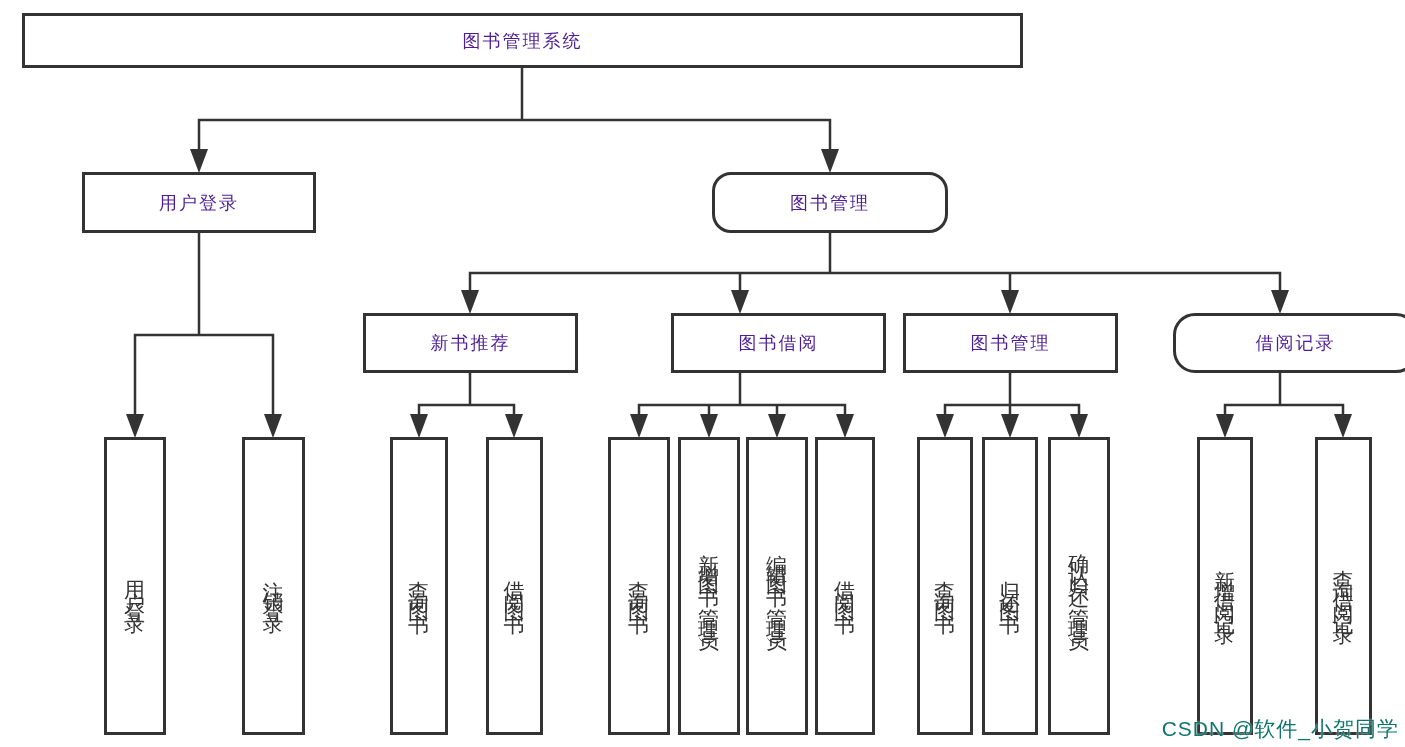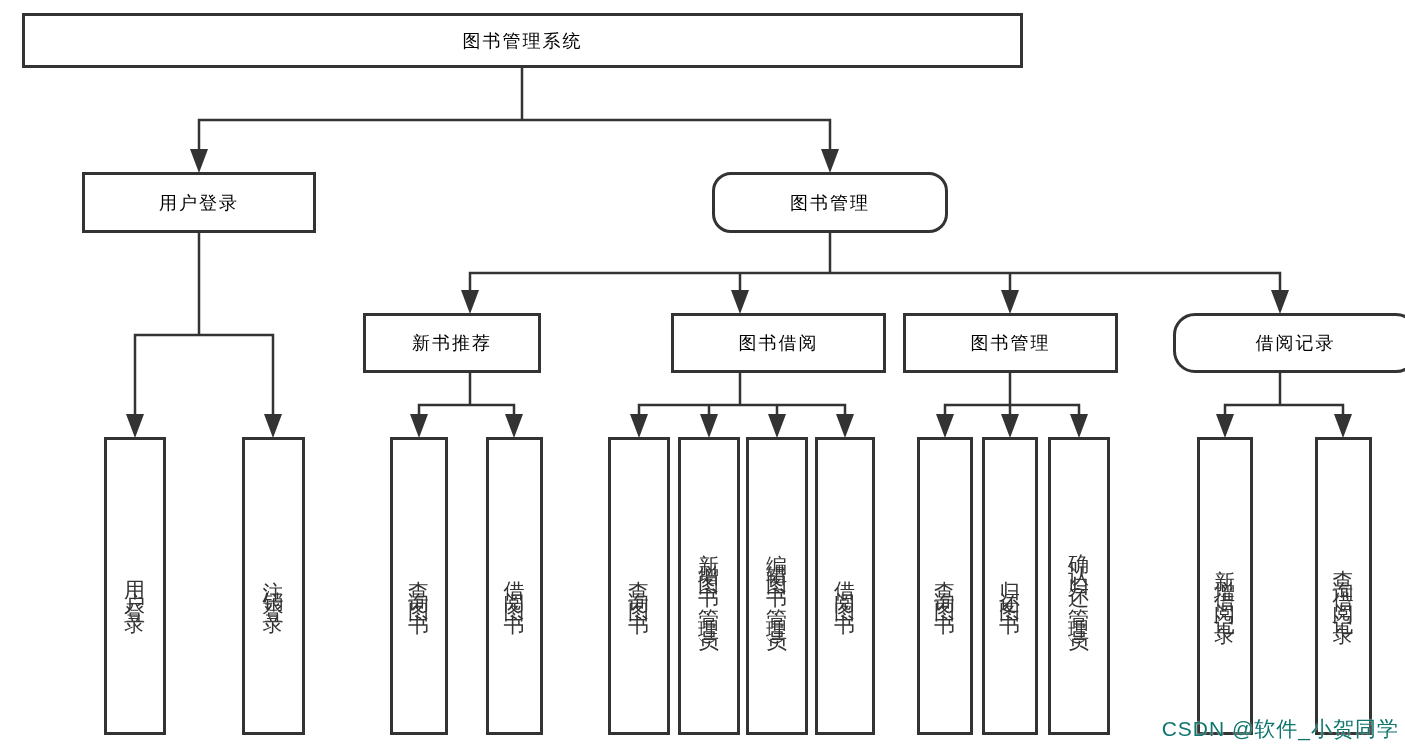--- a/index.html
+++ b/index.html
@@ -21,21 +21,21 @@
     box-sizing: border-box;
     border: 3px solid #333333;
     background: #ffffff;
     display: flex;
     align-items: center;
     justify-content: center;
     z-index: 1;
   }
   .hlabel {
     font-size: 18px;
-    color: #000000;
+    color: #4c1d95;
     letter-spacing: 2px;
     white-space: nowrap;
   }
   .vtext {
     writing-mode: vertical-rl;
     text-orientation: mixed;
     font-size: 21px;
     letter-spacing: 11px;
     line-height: 1;
     color: #333333;
@@ -102,21 +102,21 @@
     <span class="hlabel">图书管理系统</span>
   </div>
 
   <div class="box" style="left:82px; top:172px; width:234px; height:61px;">
     <span class="hlabel">用户登录</span>
   </div>
   <div class="box" style="left:712px; top:172px; width:236px; height:61px;border-radius:19px;">
     <span class="hlabel">图书管理</span>
   </div>
 
-  <div class="box" style="left:363px; top:313px; width:178px; height:60px;">
+  <div class="box" style="left:363px; top:313px; width:215px; height:60px;">
     <span class="hlabel">新书推荐</span>
   </div>
   <div class="box" style="left:671px; top:313px; width:215px; height:60px;">
     <span class="hlabel">图书借阅</span>
   </div>
   <div class="box" style="left:903px; top:313px; width:215px; height:60px;">
     <span class="hlabel">图书管理</span>
   </div>
   <div class="box" style="left:1173px; top:313px; width:245px; height:60px;border-radius:22px;">
     <span class="hlabel">借阅记录</span>

